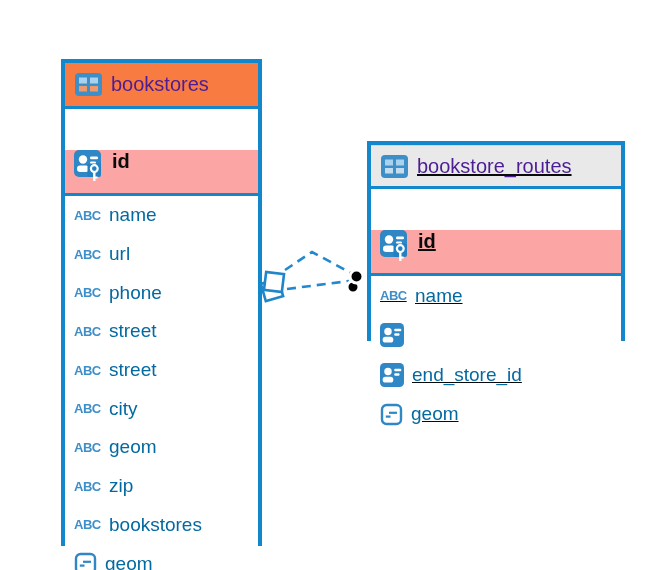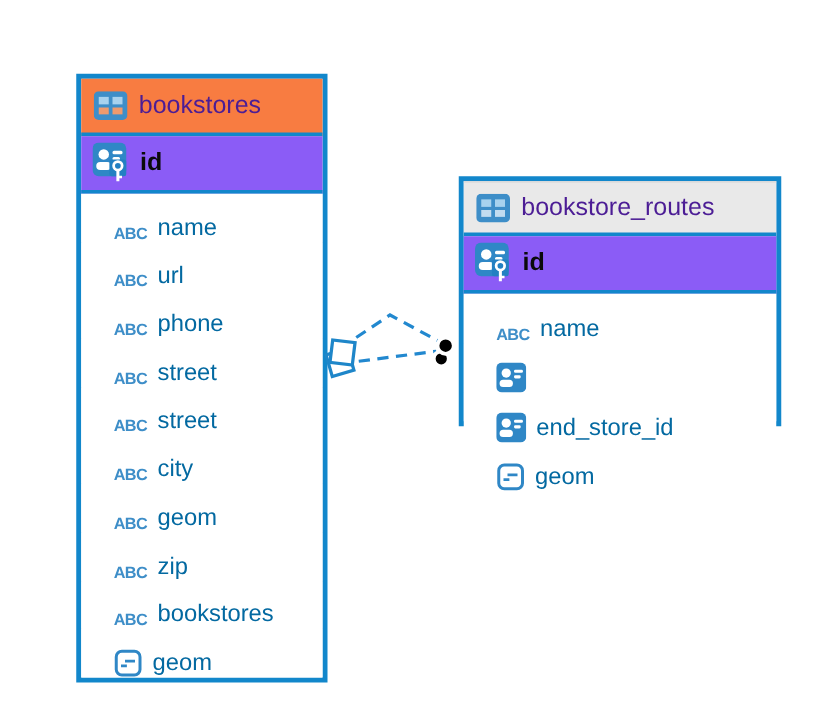--- a/index.html
+++ b/index.html
@@ -5,35 +5,35 @@
   html,body{margin:0;padding:0;background:#ffffff;}
   .canvas{
     position:relative;width:654px;height:570px;background:#ffffff;overflow:hidden;
     font-family:"Liberation Sans",sans-serif;color:#0a0a0a;
   }
   .er-table{
     position:absolute;box-sizing:border-box;background:#ffffff;
     border:4px solid #1287cb;
   }
   .tbl-bookstores{left:61px;top:59px;width:201px;height:487px;--cellB:#ef9a6d;}
-  .tbl-routes{left:367px;top:141px;width:258px;height:200px;--cellB:#c2dcf0;}
+  .tbl-routes{left:367px;top:141px;width:258px;height:200px;text-decoration:underline;--cellB:#c2dcf0;}
   .er-header{
     display:flex;align-items:center;gap:9px;padding-left:10px;
     border-bottom:3px solid #1287cb;box-sizing:border-box;
   }
   .tbl-bookstores .er-header{height:46px;background:#f87c41;}
   .tbl-routes .er-header{height:44px;background:#e9e9e9;border-top:1px solid #d6d6d6;}
   .er-title{font-size:20px;color:#4c1d95;white-space:nowrap;}
   .pk-row{
-    display:flex;align-items:center;gap:8px;padding-left:9px;height:46px;
-    border-bottom:3px solid #1287cb;box-sizing:border-box;background:#8b5cf6;
+    display:flex;align-items:flex-start;gap:8px;padding-left:9px;height:46px;
+    border-bottom:3px solid #1287cb;box-sizing:border-box;background:#fca5a5;margin-top:41px;
   }
   .pk-row .lbl{font-size:20px;font-weight:bold;}
   .col-row{
-    display:flex;align-items:flex-end;gap:8px;padding-left:26px;box-sizing:border-box;background:#ffffff;
+    display:flex;align-items:center;gap:8px;padding-left:9px;box-sizing:border-box;background:#ffffff;
   }
   .tbl-bookstores .col-row{height:38.7px;}
   .tbl-routes .col-row{height:39.5px;}
   .col-row .lbl{font-size:19px;color:#0369a1;white-space:nowrap;}
   .abc{
     font-size:13px;font-weight:bold;color:#3e8ec8;letter-spacing:-0.5px;
     width:27px;flex:0 0 27px;text-align:left;
   }
   .icon{flex:0 0 auto;display:flex;align-items:center;}
   .overlay{position:absolute;left:0;top:0;width:654px;height:570px;}

